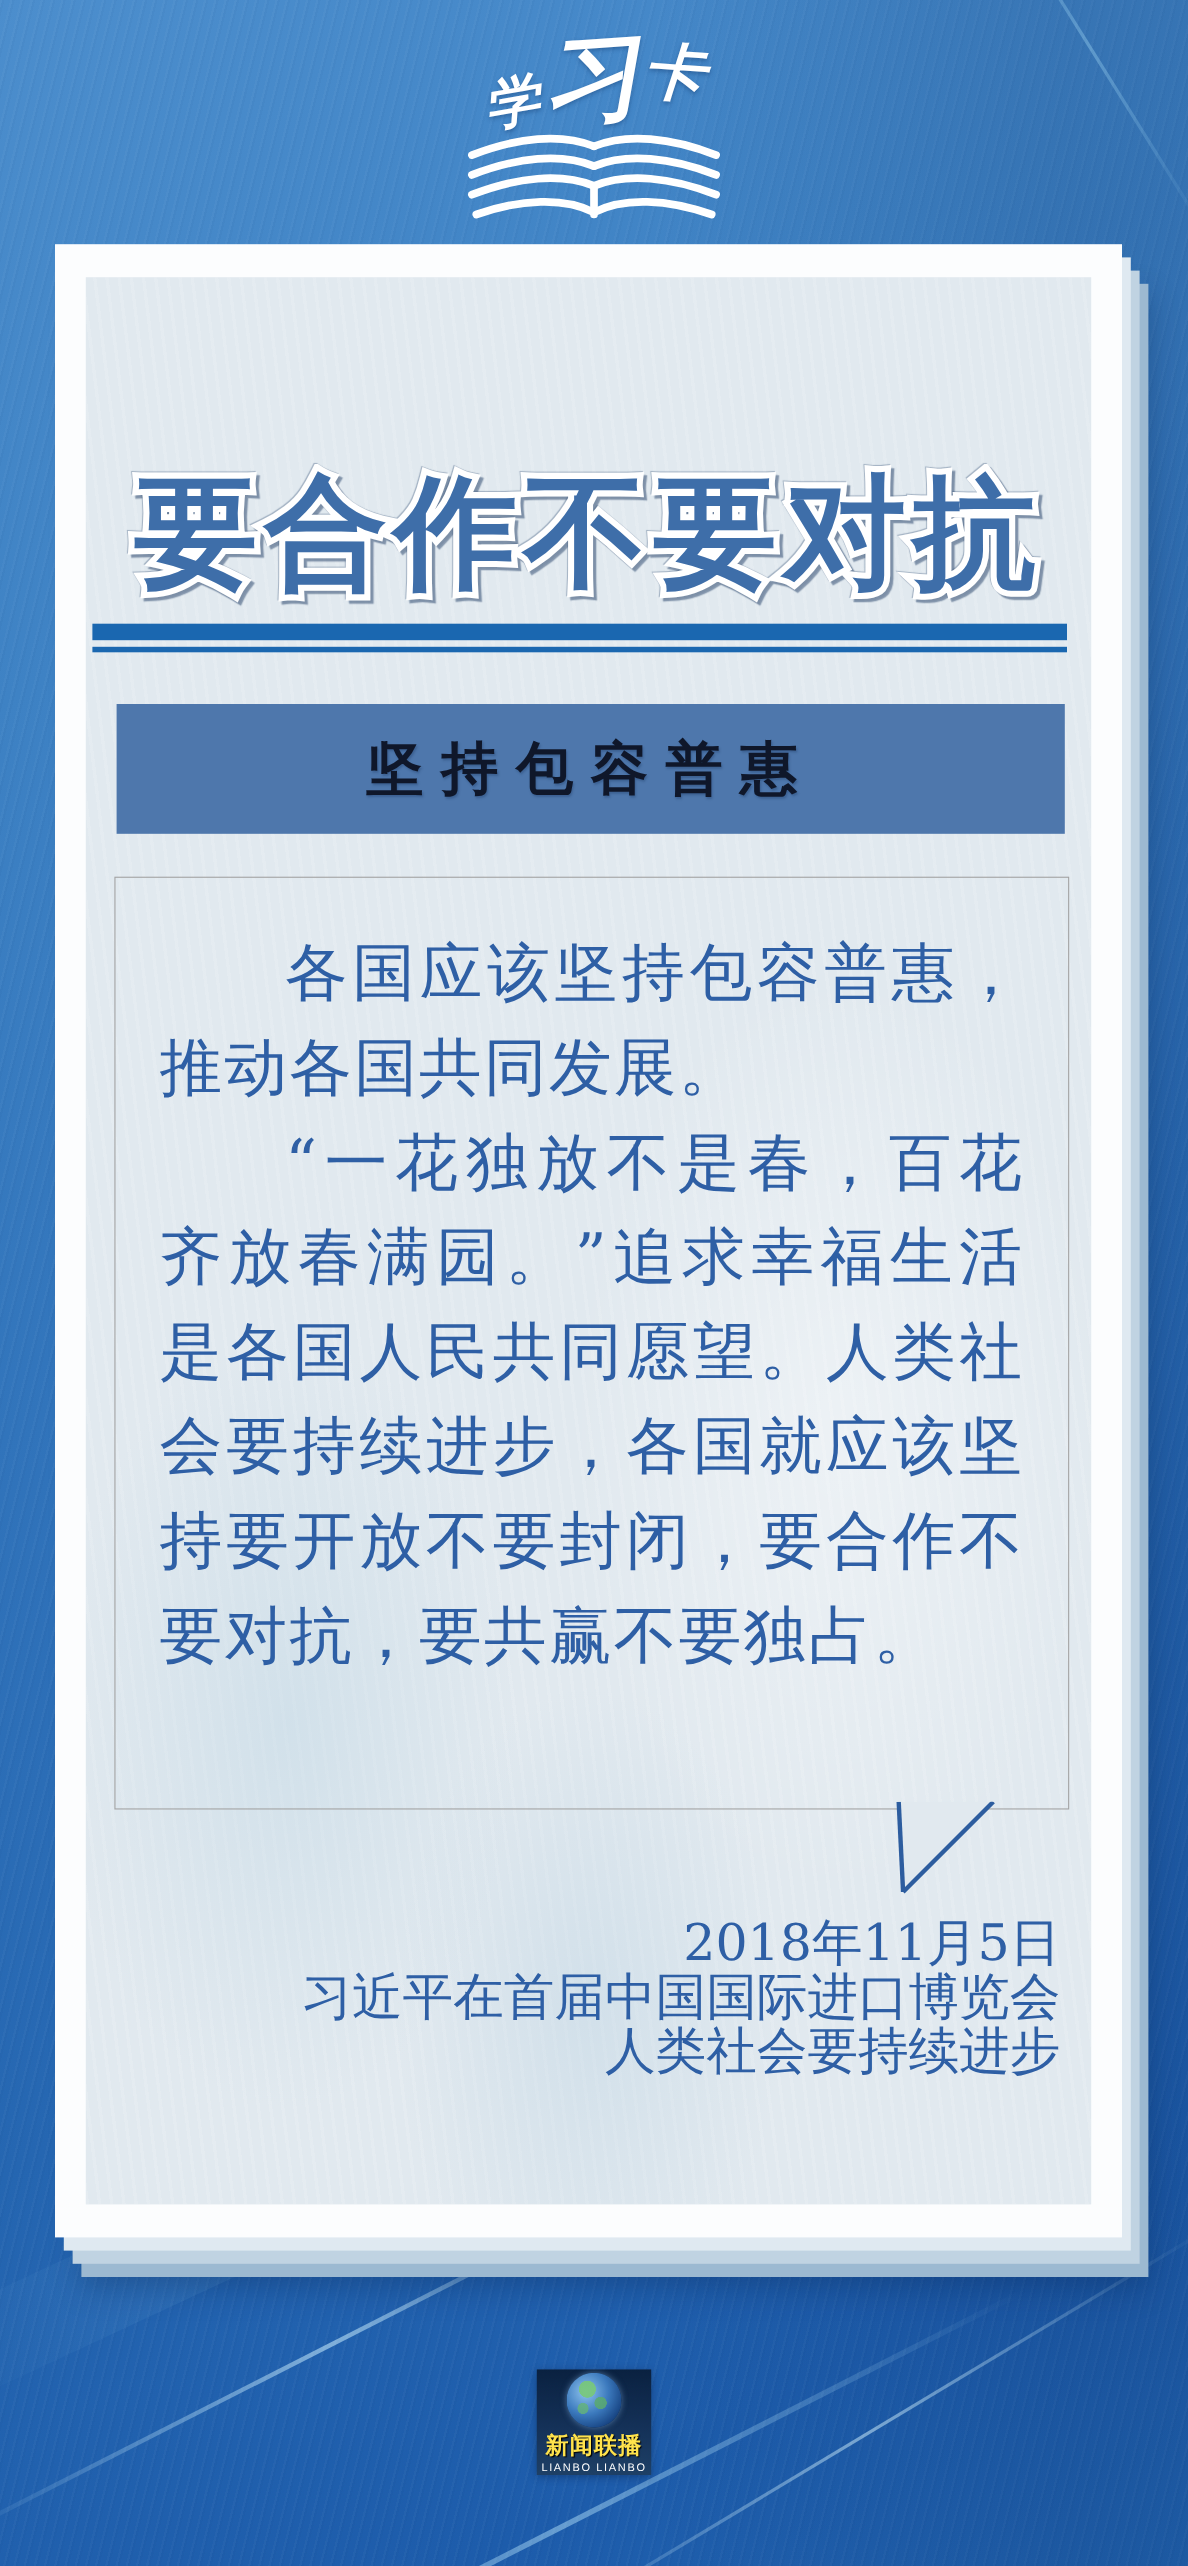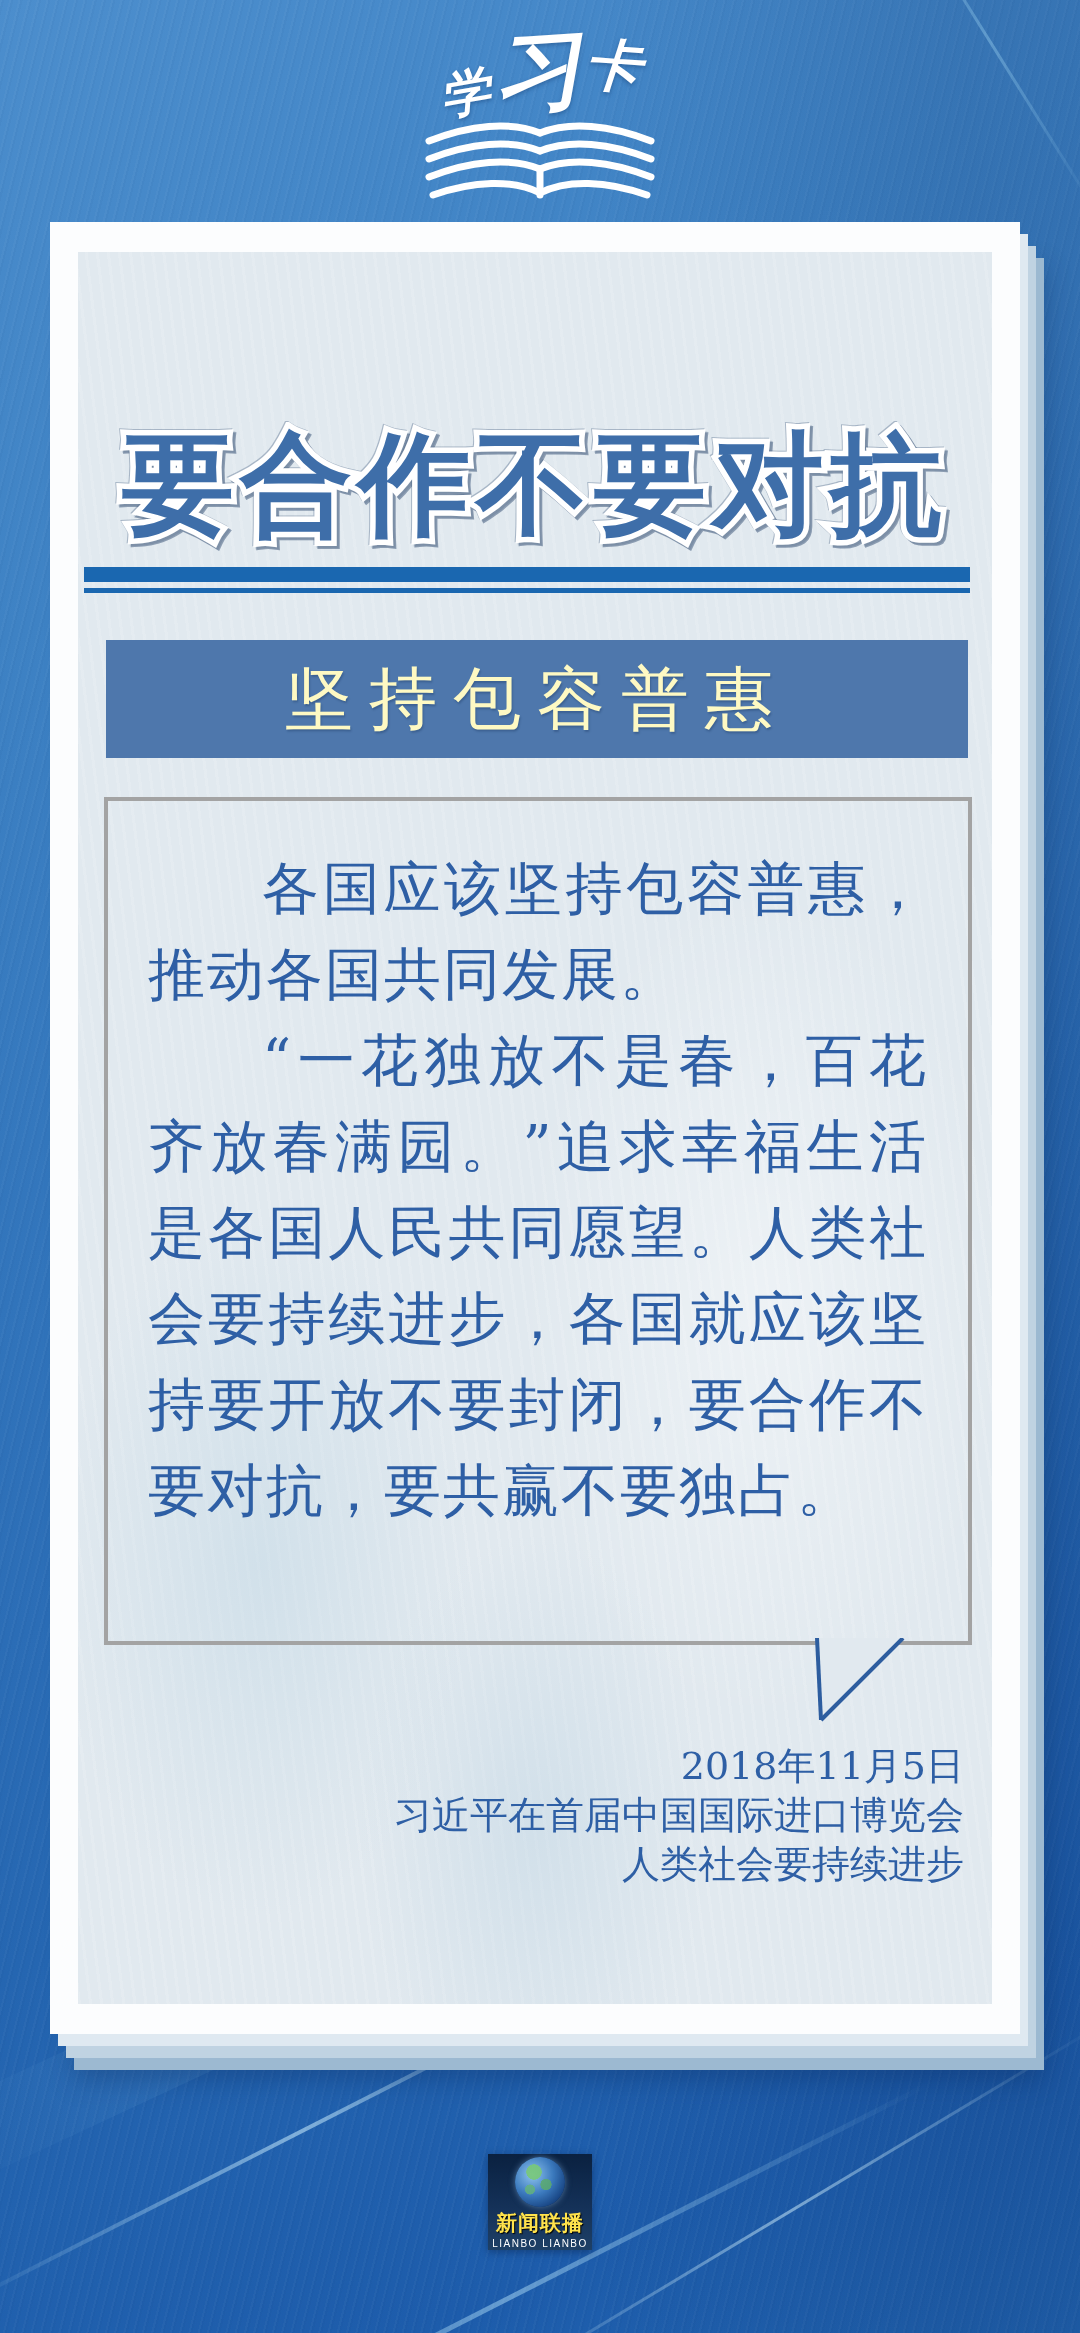--- a/index.html
+++ b/index.html
@@ -64,32 +64,32 @@
     -webkit-text-stroke:11px #ffffff;paint-order:stroke fill;
     filter:drop-shadow(3px 3px 0 rgba(34,62,102,.45)) drop-shadow(-1px -1px 0 rgba(34,62,102,.30));}
   .title-line.t1{top:18px;line-height:140px;}
   .title-line.t2{top:158px;line-height:150px;letter-spacing:6px;}
   
   .rule-thick{position:absolute;top:315px;left:6px;width:886px;height:15px;background:#1a67b0;}
   .rule-thin{position:absolute;top:336px;left:6px;width:886px;height:5px;background:#1a67b0;}
   
   .banner{position:absolute;top:388px;left:28px;width:862px;height:118px;background:#4e77ac;
     display:flex;align-items:center;justify-content:center;}
-  .banner .banner-text{color:#fef9c3;font-size:68px;font-weight:normal;letter-spacing:16px;
+  .banner .banner-text{color:#0f172a;font-size:52px;font-weight:bold;letter-spacing:16px;
     font-family:"DejaVu Serif","Liberation Serif",serif;
     text-shadow:1px 2px 2px rgba(20,45,85,.3);}
   
   .quote{position:absolute;top:545px;left:26px;width:868px;height:848px;box-sizing:border-box;
-    border:4px solid #a3a3a3;padding:44px 40px 0 40px;}
+    border:1px solid #a3a3a3;padding:44px 40px 0 40px;}
   .quote p{margin:0;text-indent:2em;font-size:57px;line-height:86px;letter-spacing:2px;
     color:#2e5fa5;text-align:justify;font-family:"DejaVu Serif","Liberation Serif",serif;}
   .tail{position:absolute;left:736px;top:1386px;}
   
   .attribution{position:absolute;top:1490px;right:28px;text-align:right;color:#2e5fa5;
-    font-size:38px;line-height:49px;font-family:"DejaVu Serif","Liberation Serif",serif;}
+    font-size:46px;line-height:49px;font-family:"DejaVu Serif","Liberation Serif",serif;}
   
   .xwlb{position:absolute;left:488px;top:2154px;width:104px;height:96px;
     background:linear-gradient(180deg,#0a2140 0%,#143158 55%,#1e4066 100%);
     display:flex;flex-direction:column;align-items:center;justify-content:flex-start;
     box-shadow:0 2px 8px rgba(5,20,50,.4);}
   .xwlb .globe{width:50px;height:50px;border-radius:50%;margin-top:3px;
     background:
       radial-gradient(circle at 38% 30%,rgba(120,200,120,.9) 0 16%,transparent 17%),
       radial-gradient(circle at 62% 55%,rgba(90,170,110,.85) 0 13%,transparent 14%),
       radial-gradient(circle at 30% 65%,rgba(100,180,120,.8) 0 10%,transparent 11%),

